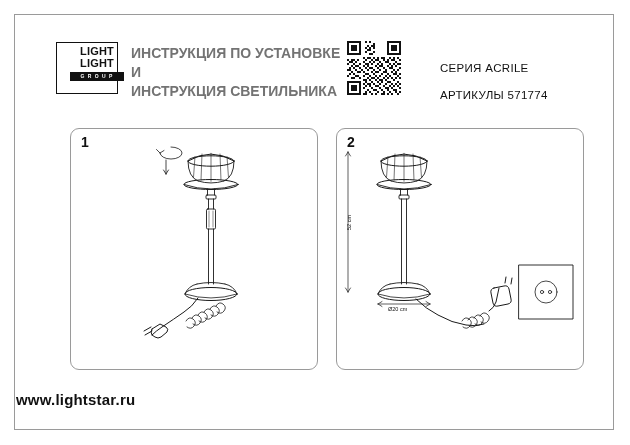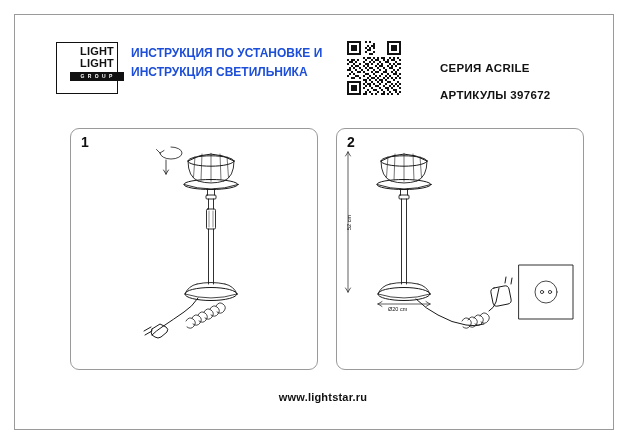--- a/index.html
+++ b/index.html
@@ -61,42 +61,42 @@
     text-align: center;
     line-height: 9px;
     margin-top: 3px;
   }
 
   .title {
     position: absolute;
     left: 131px;
     top: 44px;
     width: 215px;
-    font-size: 12px;
+    font-size: 14px;
     font-weight: bold;
     line-height: 19px;
-    color: #1d4ed8;
+    color: #737373;
   }
 
   
   .qr {
     position: absolute;
     left: 347px;
     top: 41px;
     width: 54px;
     height: 54px;
   }
   .qr svg { display: block; }
 
   .series-block {
     position: absolute;
     left: 440px;
     top: 55px;
     font-size: 11.5px;
-    font-weight: bold;
+    font-weight: normal;
     color: #111;
     line-height: 27px;
     letter-spacing: .3px;
   }
 
   
   .panel {
     position: absolute;
     top: 128px;
     width: 248px;
@@ -115,22 +115,22 @@
     font-size: 14px;
     font-weight: bold;
     color: #111;
   }
 
   .footer {
     position: absolute;
     left: 16px;
     right: 0;
     top: 391px;
-    text-align: center;
-    font-size: 11px;
+    text-align: left;
+    font-size: 15px;
     font-weight: bold;
     color: #111;
     letter-spacing: .2px;
   }
 
   .svg-layer {
     position: absolute;
     left: 0;
     top: 0;
     width: 630px;
@@ -344,21 +344,21 @@
         <rect x="17" y="26" width="2" height="1"></rect>
           <rect x="20" y="26" width="1" height="1"></rect>
           <rect x="22" y="26" width="1" height="1"></rect>
         <rect x="25" y="26" width="1" height="1"></rect>
       </g>
     </svg>
   </div>
 
   <div class="series-block">
     <div>СЕРИЯ ACRILE</div>
-    <div>АРТИКУЛЫ 397672</div>
+    <div>АРТИКУЛЫ 571774</div>
   </div>
 
   <div class="panel panel-1">
     <div class="panel-num">1</div>
   </div>
   <div class="panel panel-2">
     <div class="panel-num">2</div>
   </div>
 
   <svg class="svg-layer" viewBox="0 0 630 445">

